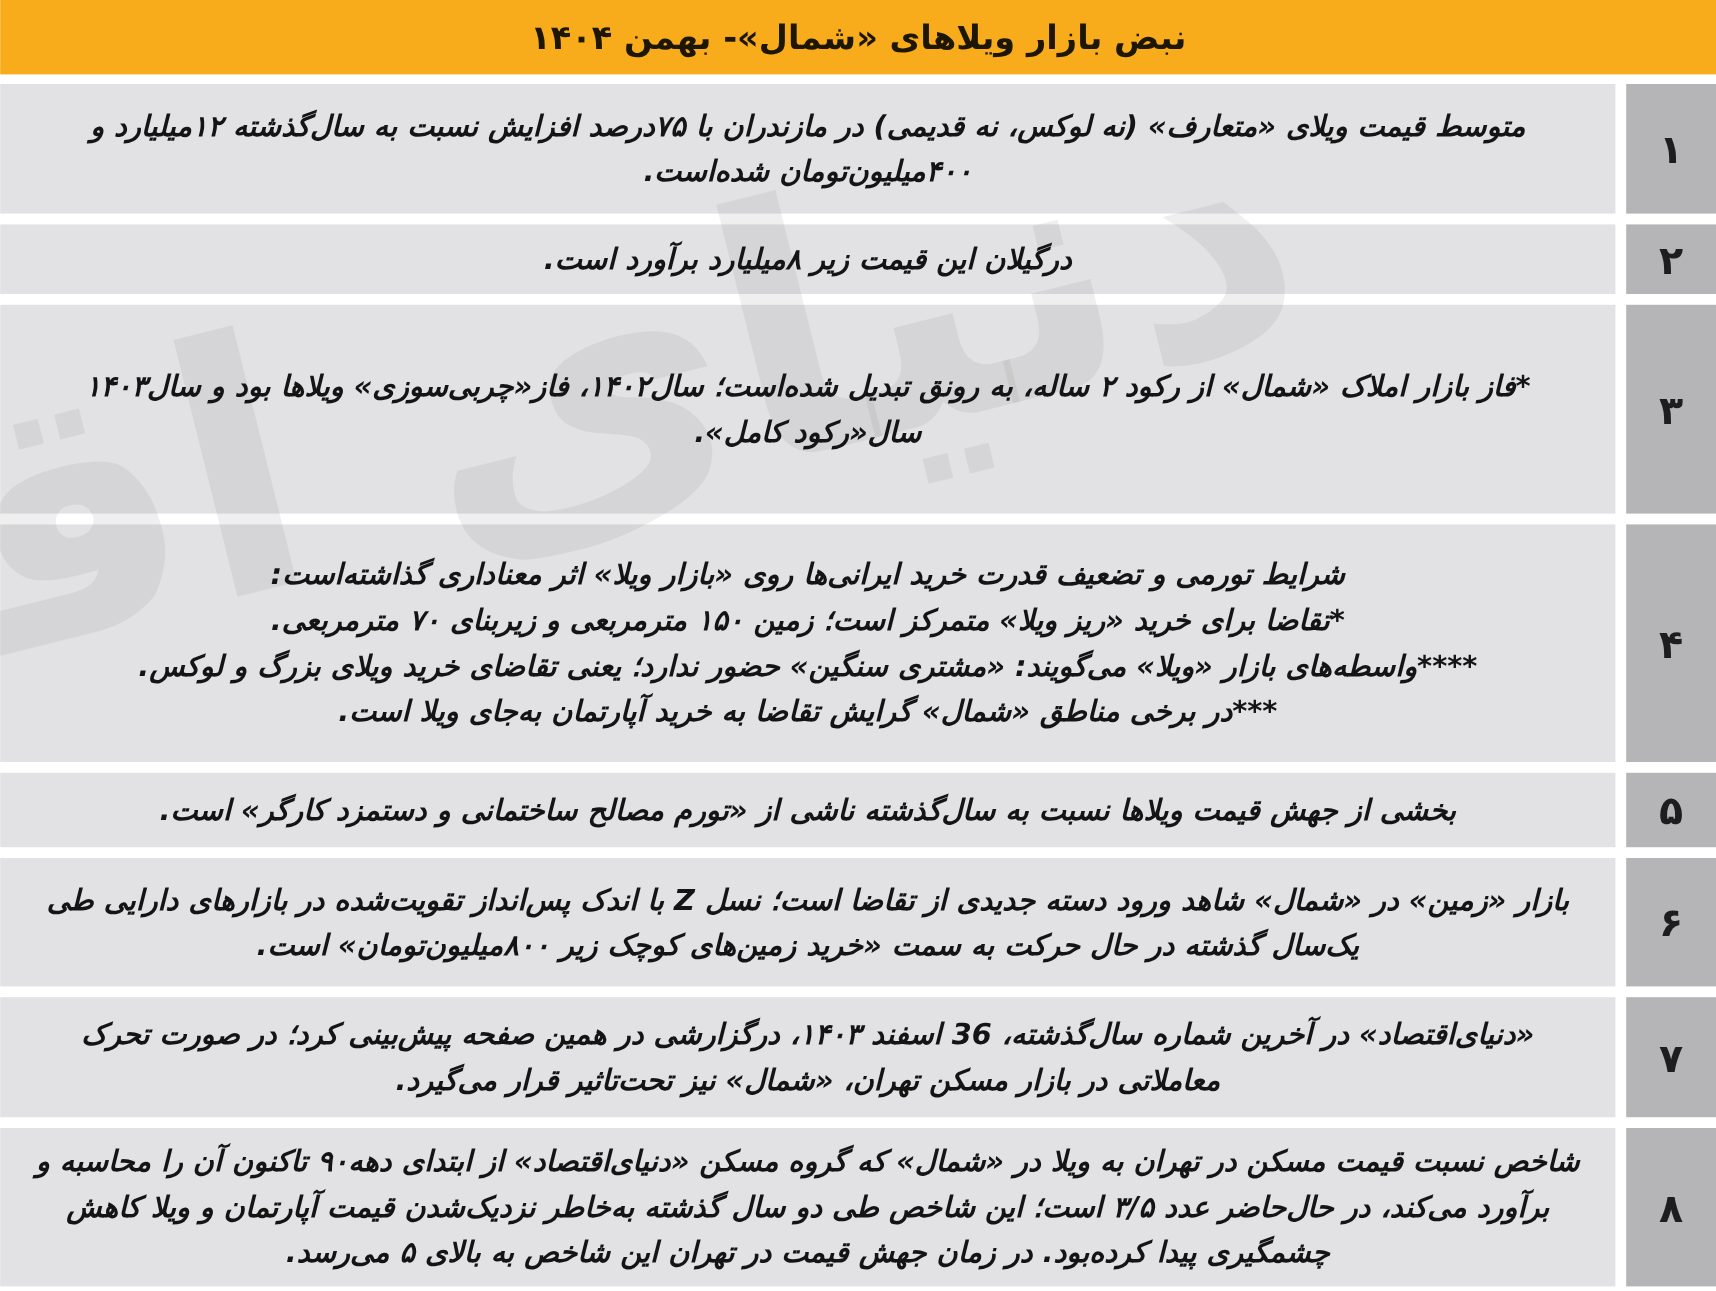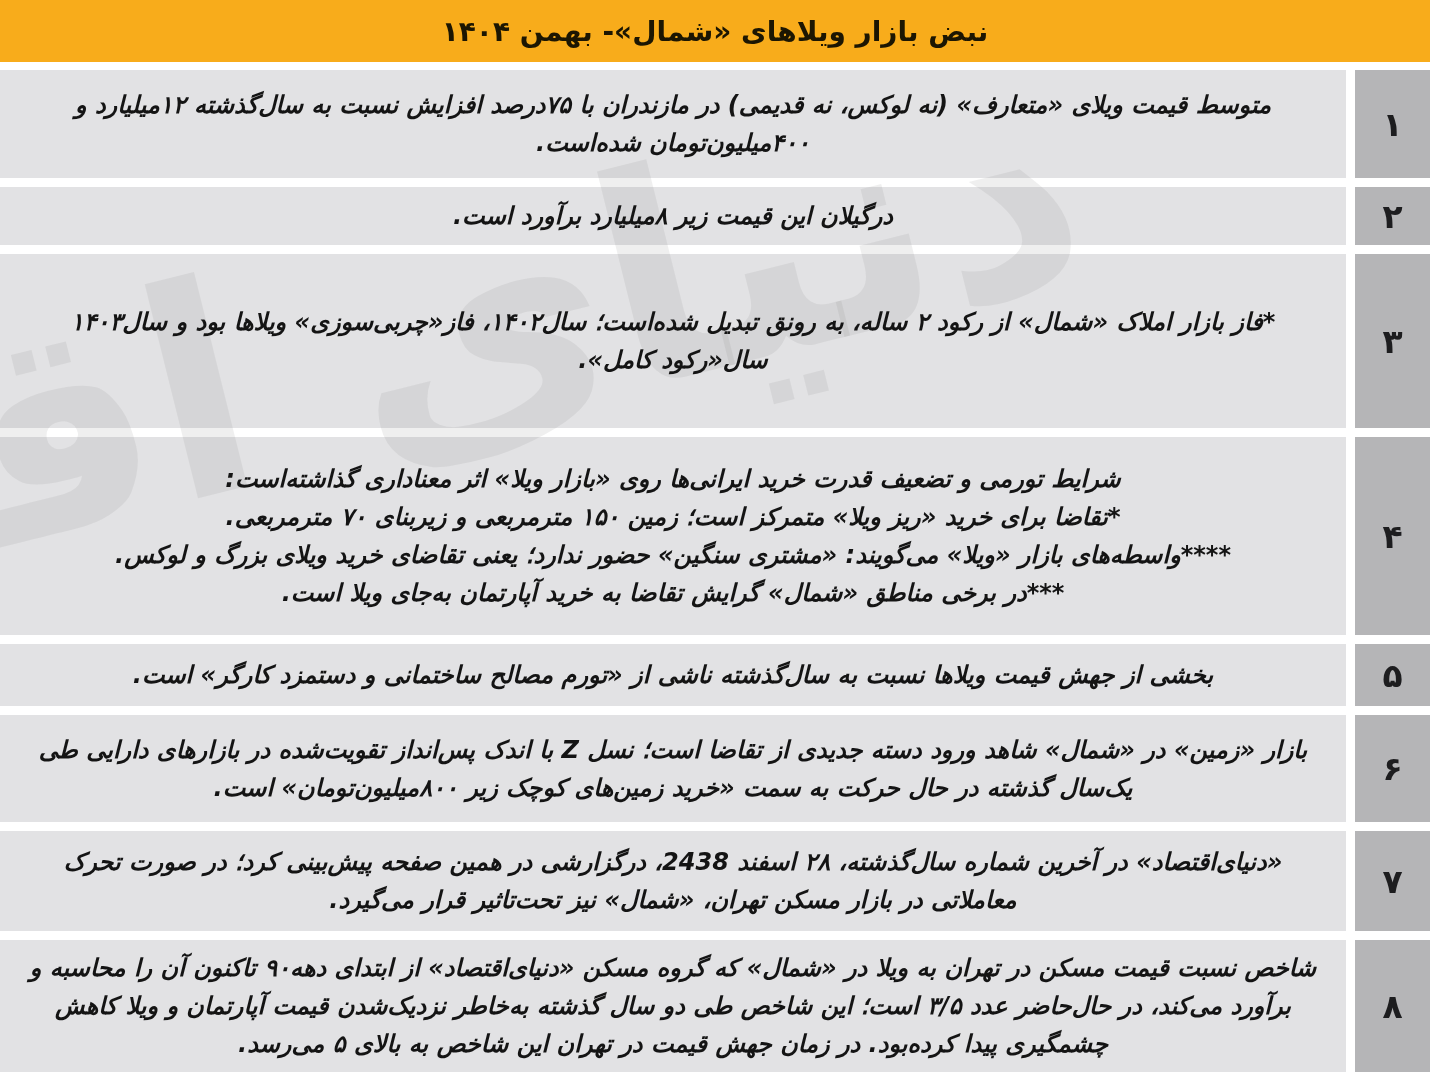--- a/index.html
+++ b/index.html
@@ -146,21 +146,21 @@
     <div class="row r6">
       <div class="num">۶</div>
       <div class="text">
         <p>بازار «زمین» در «شمال» شاهد ورود دسته جدیدی از تقاضا است؛ نسل Z با اندک پس‌انداز تقویت‌شده در بازارهای دارایی طی یک‌سال گذشته در حال حرکت به سمت «خرید زمین‌های کوچک زیر ۸۰۰میلیون‌تومان» است.</p>
       </div>
     </div>
 
     <div class="row r7">
       <div class="num">۷</div>
       <div class="text">
-        <p>«دنیای‌اقتصاد» در آخرین شماره سال‌گذشته، ۲۸ اسفند 2438، درگزارشی در همین صفحه پیش‌بینی کرد؛ در صورت تحرک معاملاتی در بازار مسکن تهران، «شمال» نیز تحت‌تاثیر قرار می‌گیرد.</p>
+        <p>«دنیای‌اقتصاد» در آخرین شماره سال‌گذشته، 36 اسفند ۱۴۰۳، درگزارشی در همین صفحه پیش‌بینی کرد؛ در صورت تحرک معاملاتی در بازار مسکن تهران، «شمال» نیز تحت‌تاثیر قرار می‌گیرد.</p>
       </div>
     </div>
 
     <div class="row r8">
       <div class="num">۸</div>
       <div class="text">
         <p>شاخص نسبت قیمت مسکن در تهران به ویلا در «شمال» که گروه مسکن «دنیای‌اقتصاد» از ابتدای دهه۹۰ تاکنون آن را محاسبه و برآورد می‌کند، در حال‌حاضر عدد ۳/۵ است؛ این شاخص طی دو سال گذشته به‌خاطر نزدیک‌شدن قیمت آپارتمان و ویلا کاهش چشمگیری پیدا کرده‌بود. در زمان جهش قیمت در تهران این شاخص به بالای ۵ می‌رسد.</p>
       </div>
     </div>
 

